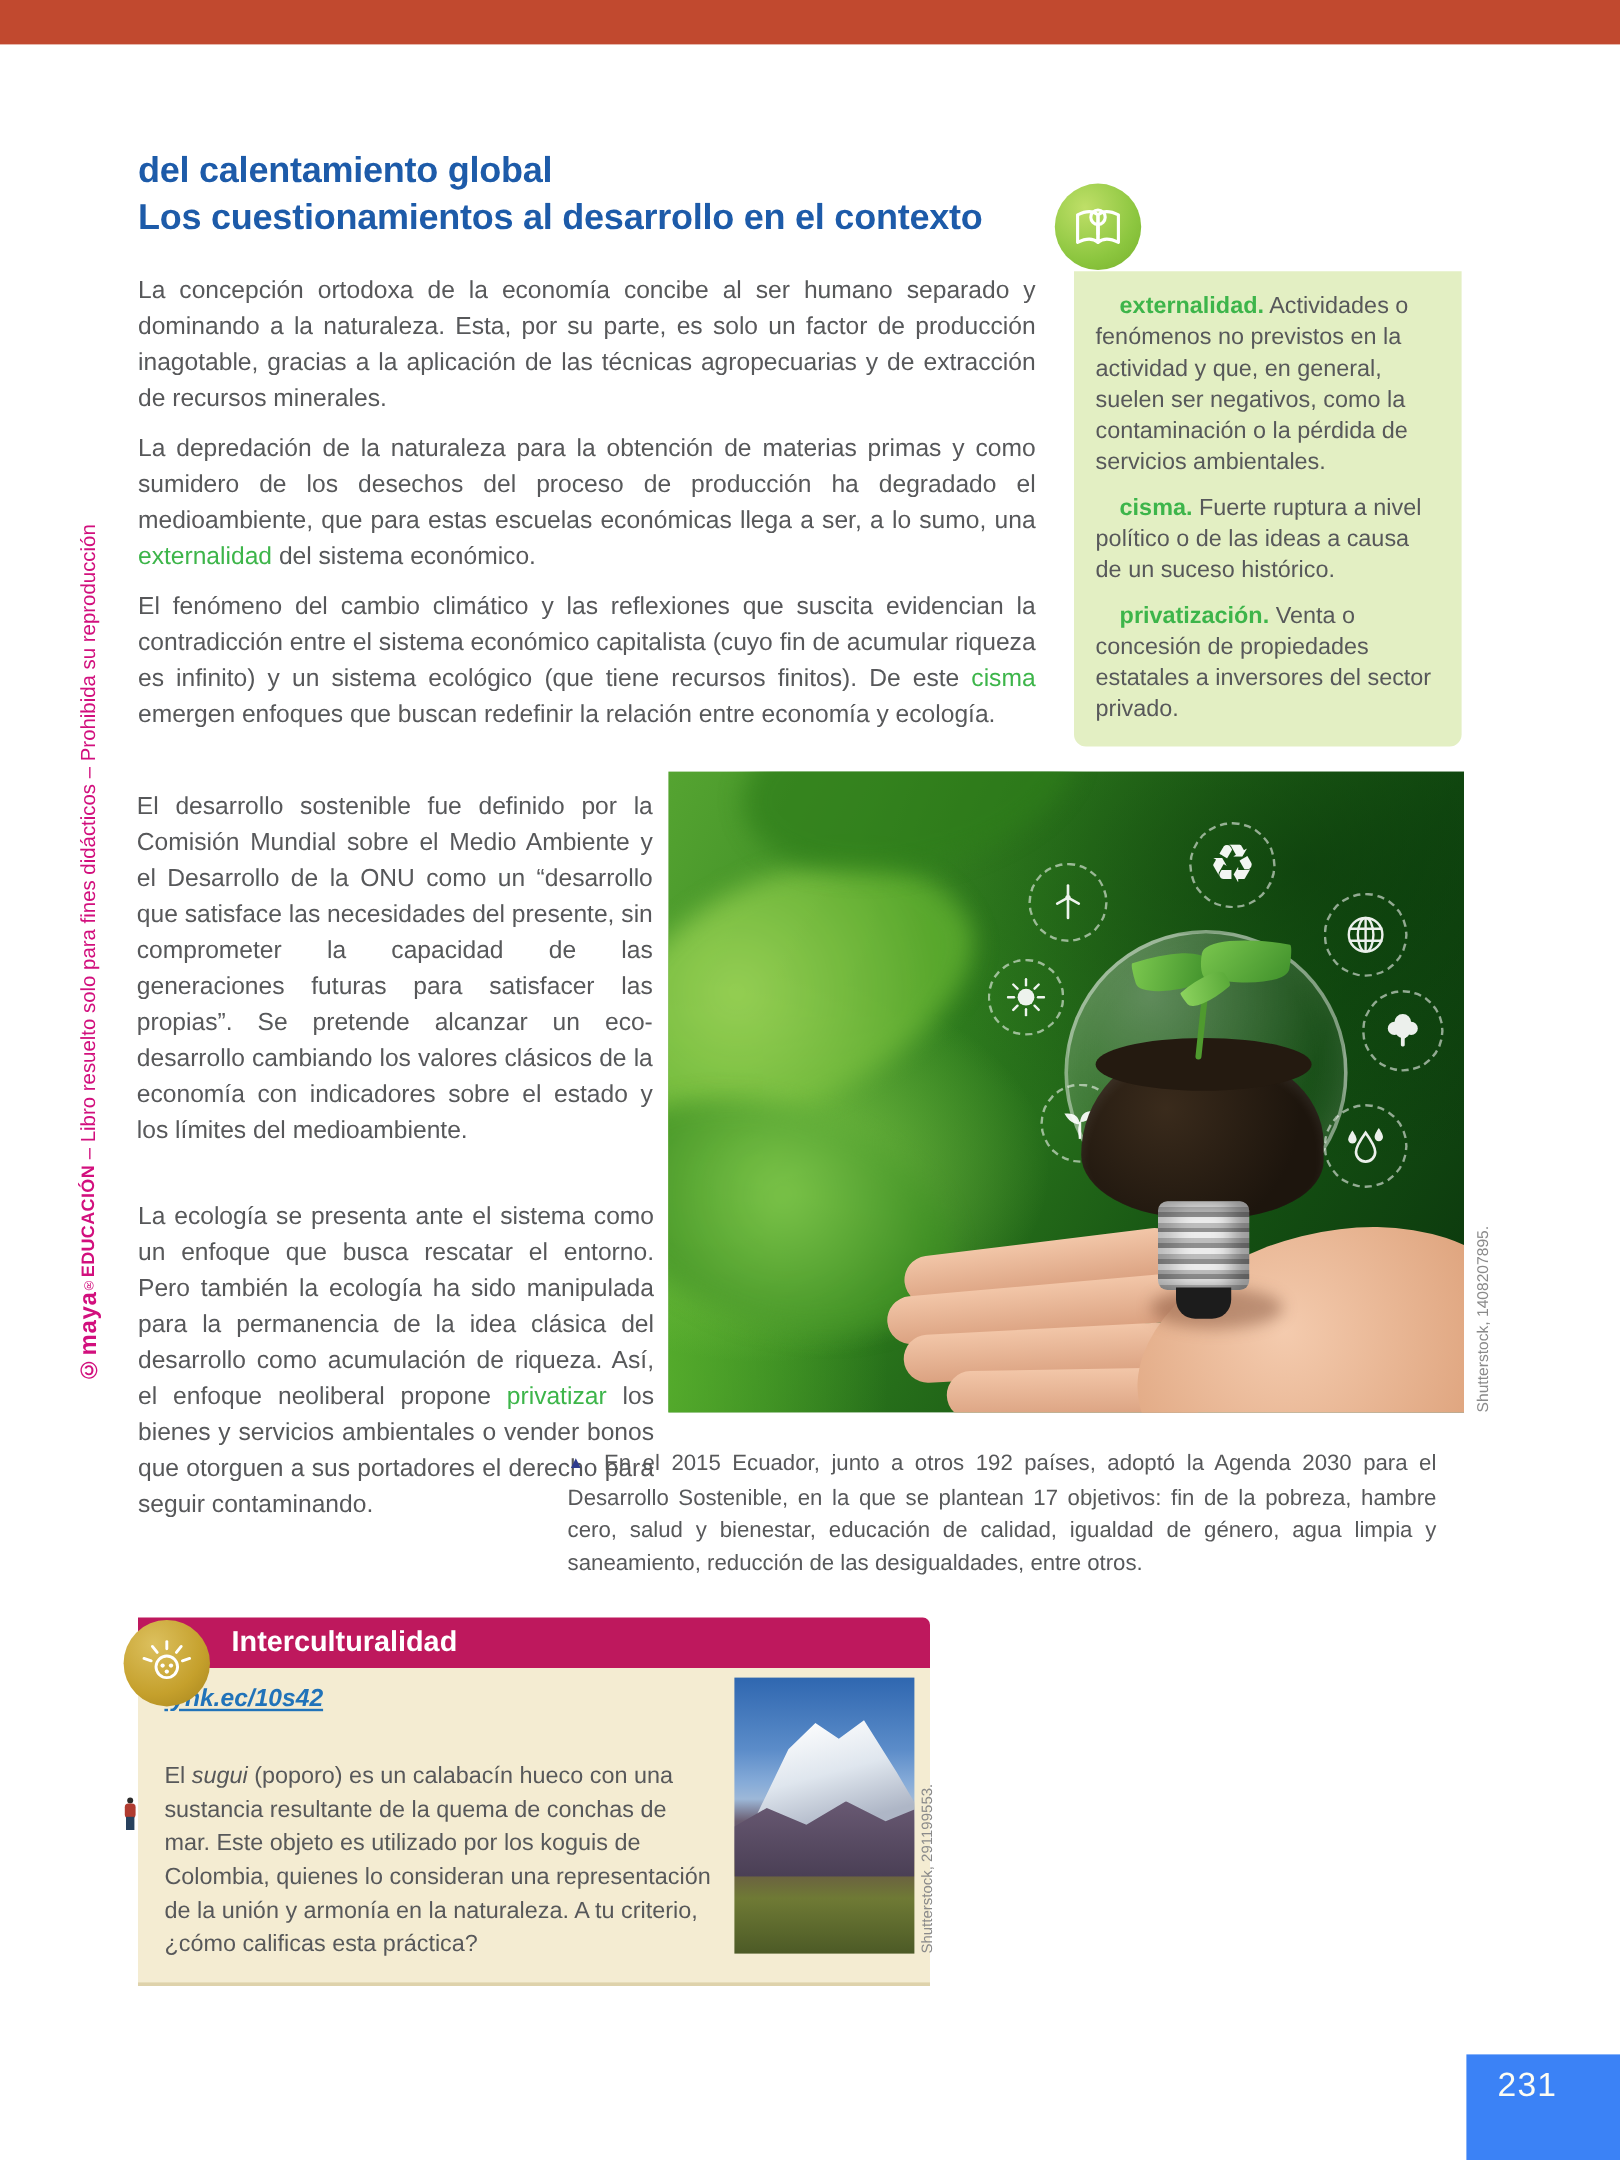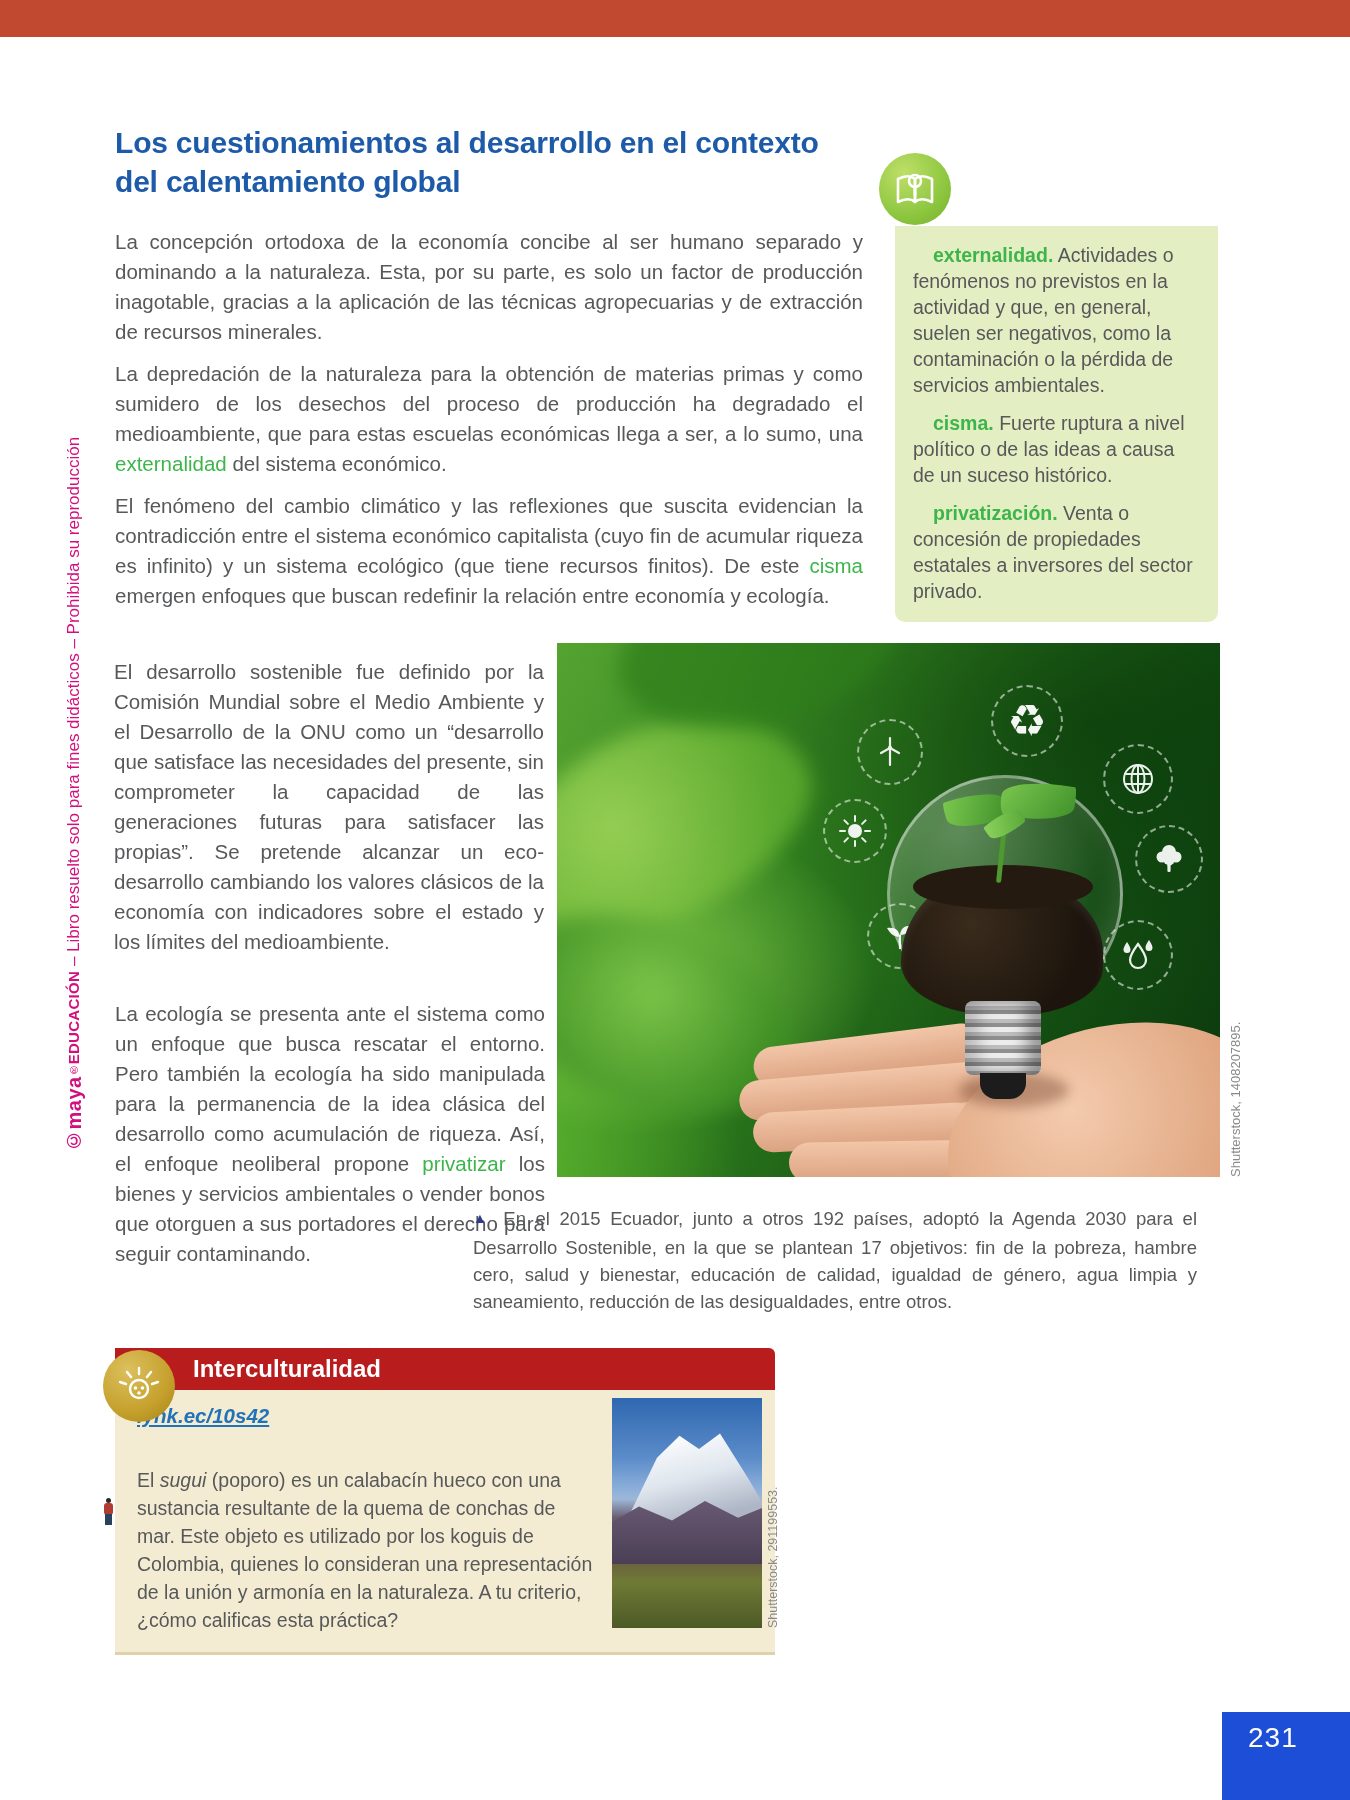--- a/index.html
+++ b/index.html
@@ -1,21 +1,21 @@
 <!DOCTYPE html>
 <html><head>
 <meta charset="utf-8">
 <style>
   html,body{margin:0;padding:0;background:#e9e9e9;}
   .page{position:relative;width:1350px;height:1800px;background:#ffffff;overflow:hidden;
         font-family:"Liberation Sans",sans-serif;margin:0 auto;}
   
   .topbar{position:absolute;left:0;top:0;width:1350px;height:37px;background:#c1492f;}
   
-  .pagenum-box{position:absolute;left:1222px;top:1712px;width:128px;height:88px;background:#1d4ed8;}
+  .pagenum-box{position:absolute;left:1222px;top:1712px;width:128px;height:88px;background:#3b82f6;}
   .pagenum-box span{position:absolute;left:26px;top:10px;color:#fdfdf4;font-size:28px;letter-spacing:1px;}
   
   .copy-vert{position:absolute;left:56px;top:412px;height:740px;width:36px;
              writing-mode:vertical-rl;transform:rotate(180deg);
              color:#d20f7d;font-size:17px;white-space:nowrap;line-height:36px;}
   .copy-vert .brand{font-weight:bold;font-size:20px;letter-spacing:.5px;}
   .copy-vert .reg{font-size:11px;}
   .copy-vert .brand2{font-weight:bold;font-size:15px;letter-spacing:.3px;}
   
   .title{position:absolute;left:115px;top:103px;color:#1d5ba9;font-weight:bold;
@@ -104,21 +104,21 @@
   
   .credit{writing-mode:vertical-rl;transform:rotate(180deg);color:#8a8a8a;white-space:nowrap;}
   .credit-main{position:absolute;left:1228px;top:968px;height:209px;font-size:13px;}
   .caption{position:absolute;left:473px;top:1186px;width:724px;color:#57585a;
      font-size:18.5px;line-height:27px;text-align:justify;}
   .caption .tri{color:#2e3b8e;font-size:14px;margin-right:12px;position:relative;top:-2px;}
   
   .ic-circle{position:absolute;left:103px;top:1350px;width:72px;height:72px;border-radius:50%;
      background:radial-gradient(circle at 35% 28%,#dcc05e,#c5a02c 60%,#a5831c);z-index:3;}
   .ic-circle svg{position:absolute;left:12px;top:12px;}
-  .ic-bar{position:absolute;left:115px;top:1348px;width:660px;height:42px;background:#b91c1c;
+  .ic-bar{position:absolute;left:115px;top:1348px;width:660px;height:42px;background:#be185d;
      border-radius:0 6px 0 0;z-index:2;}
   .ic-bar span{display:block;margin-left:78px;color:#fff;font-weight:bold;font-size:24px;line-height:42px;}
   .ic-body{position:absolute;left:115px;top:1390px;width:660px;height:262px;background:#f4ecd2;
      border-bottom:3px solid #ded2ab;}
   .ic-link{position:absolute;left:137px;top:1404px;color:#2173b9;font-style:italic;font-weight:bold;
      font-size:20.5px;}
   .ic-text{position:absolute;left:137px;top:1446px;width:458px;color:#57585a;
      font-size:19.5px;line-height:28px;}
   .mountain{position:absolute;left:612px;top:1398px;width:150px;height:230px;overflow:hidden;
      background:linear-gradient(180deg,#2f67b0 0%,#5b8cc9 26%,#86abd8 38%,#9db8d8 44%,
@@ -138,22 +138,22 @@
 </head>
 <body>
 
 <div class="page">
 
   <div class="topbar"></div>
 
   <div class="copy-vert"><span class="brand">©maya</span><span class="reg">®</span><span class="brand2">EDUCACIÓN</span><span> – Libro resuelto solo para fines didácticos – Prohibida su reproducción</span></div>
 
   <h1 class="title">
+      <span>del calentamiento global</span>
       <span>Los cuestionamientos al desarrollo en el contexto</span>
-      <span>del calentamiento global</span>
     </h1>
 
   <p class="para p2"><span>La depredación de la naturaleza para la obtención de materias primas y como sumidero de los desechos del proceso de producción ha degradado el medioambiente, que para estas escuelas económicas llega a ser, a lo sumo, una </span><span class="term-green">externalidad</span><span> del sistema económico.</span></p>
 
   <p class="para p1"><span>La concepción ortodoxa de la economía concibe al ser humano separado y dominando a la naturaleza. Esta, por su parte, es solo un factor de producción inagotable, gracias a la aplicación de las técnicas agropecuarias y de extracción de recursos minerales.</span></p>
 
   <p class="para p3"><span>El fenómeno del cambio climático y las reflexiones que suscita evidencian la contradicción entre el sistema económico capitalista (cuyo fin de acumular riqueza es infinito) y un sistema ecológico (que tiene recursos finitos). De este </span><span class="term-green">cisma</span><span> emergen enfoques que buscan redefinir la relación entre economía y ecología.</span></p>
 
   <p class="para p4"><span>El desarrollo sostenible fue definido por la Comisión Mundial sobre el Medio Ambiente y el Desarrollo de la ONU como un “desarrollo que satisface las necesidades del presente, sin comprometer la capacidad de las generaciones futuras para satisfacer las propias”. Se pretende alcanzar un eco-desarrollo cambiando los valores clásicos de la economía con indicadores sobre el estado y los límites del medioambiente.</span></p>
 

